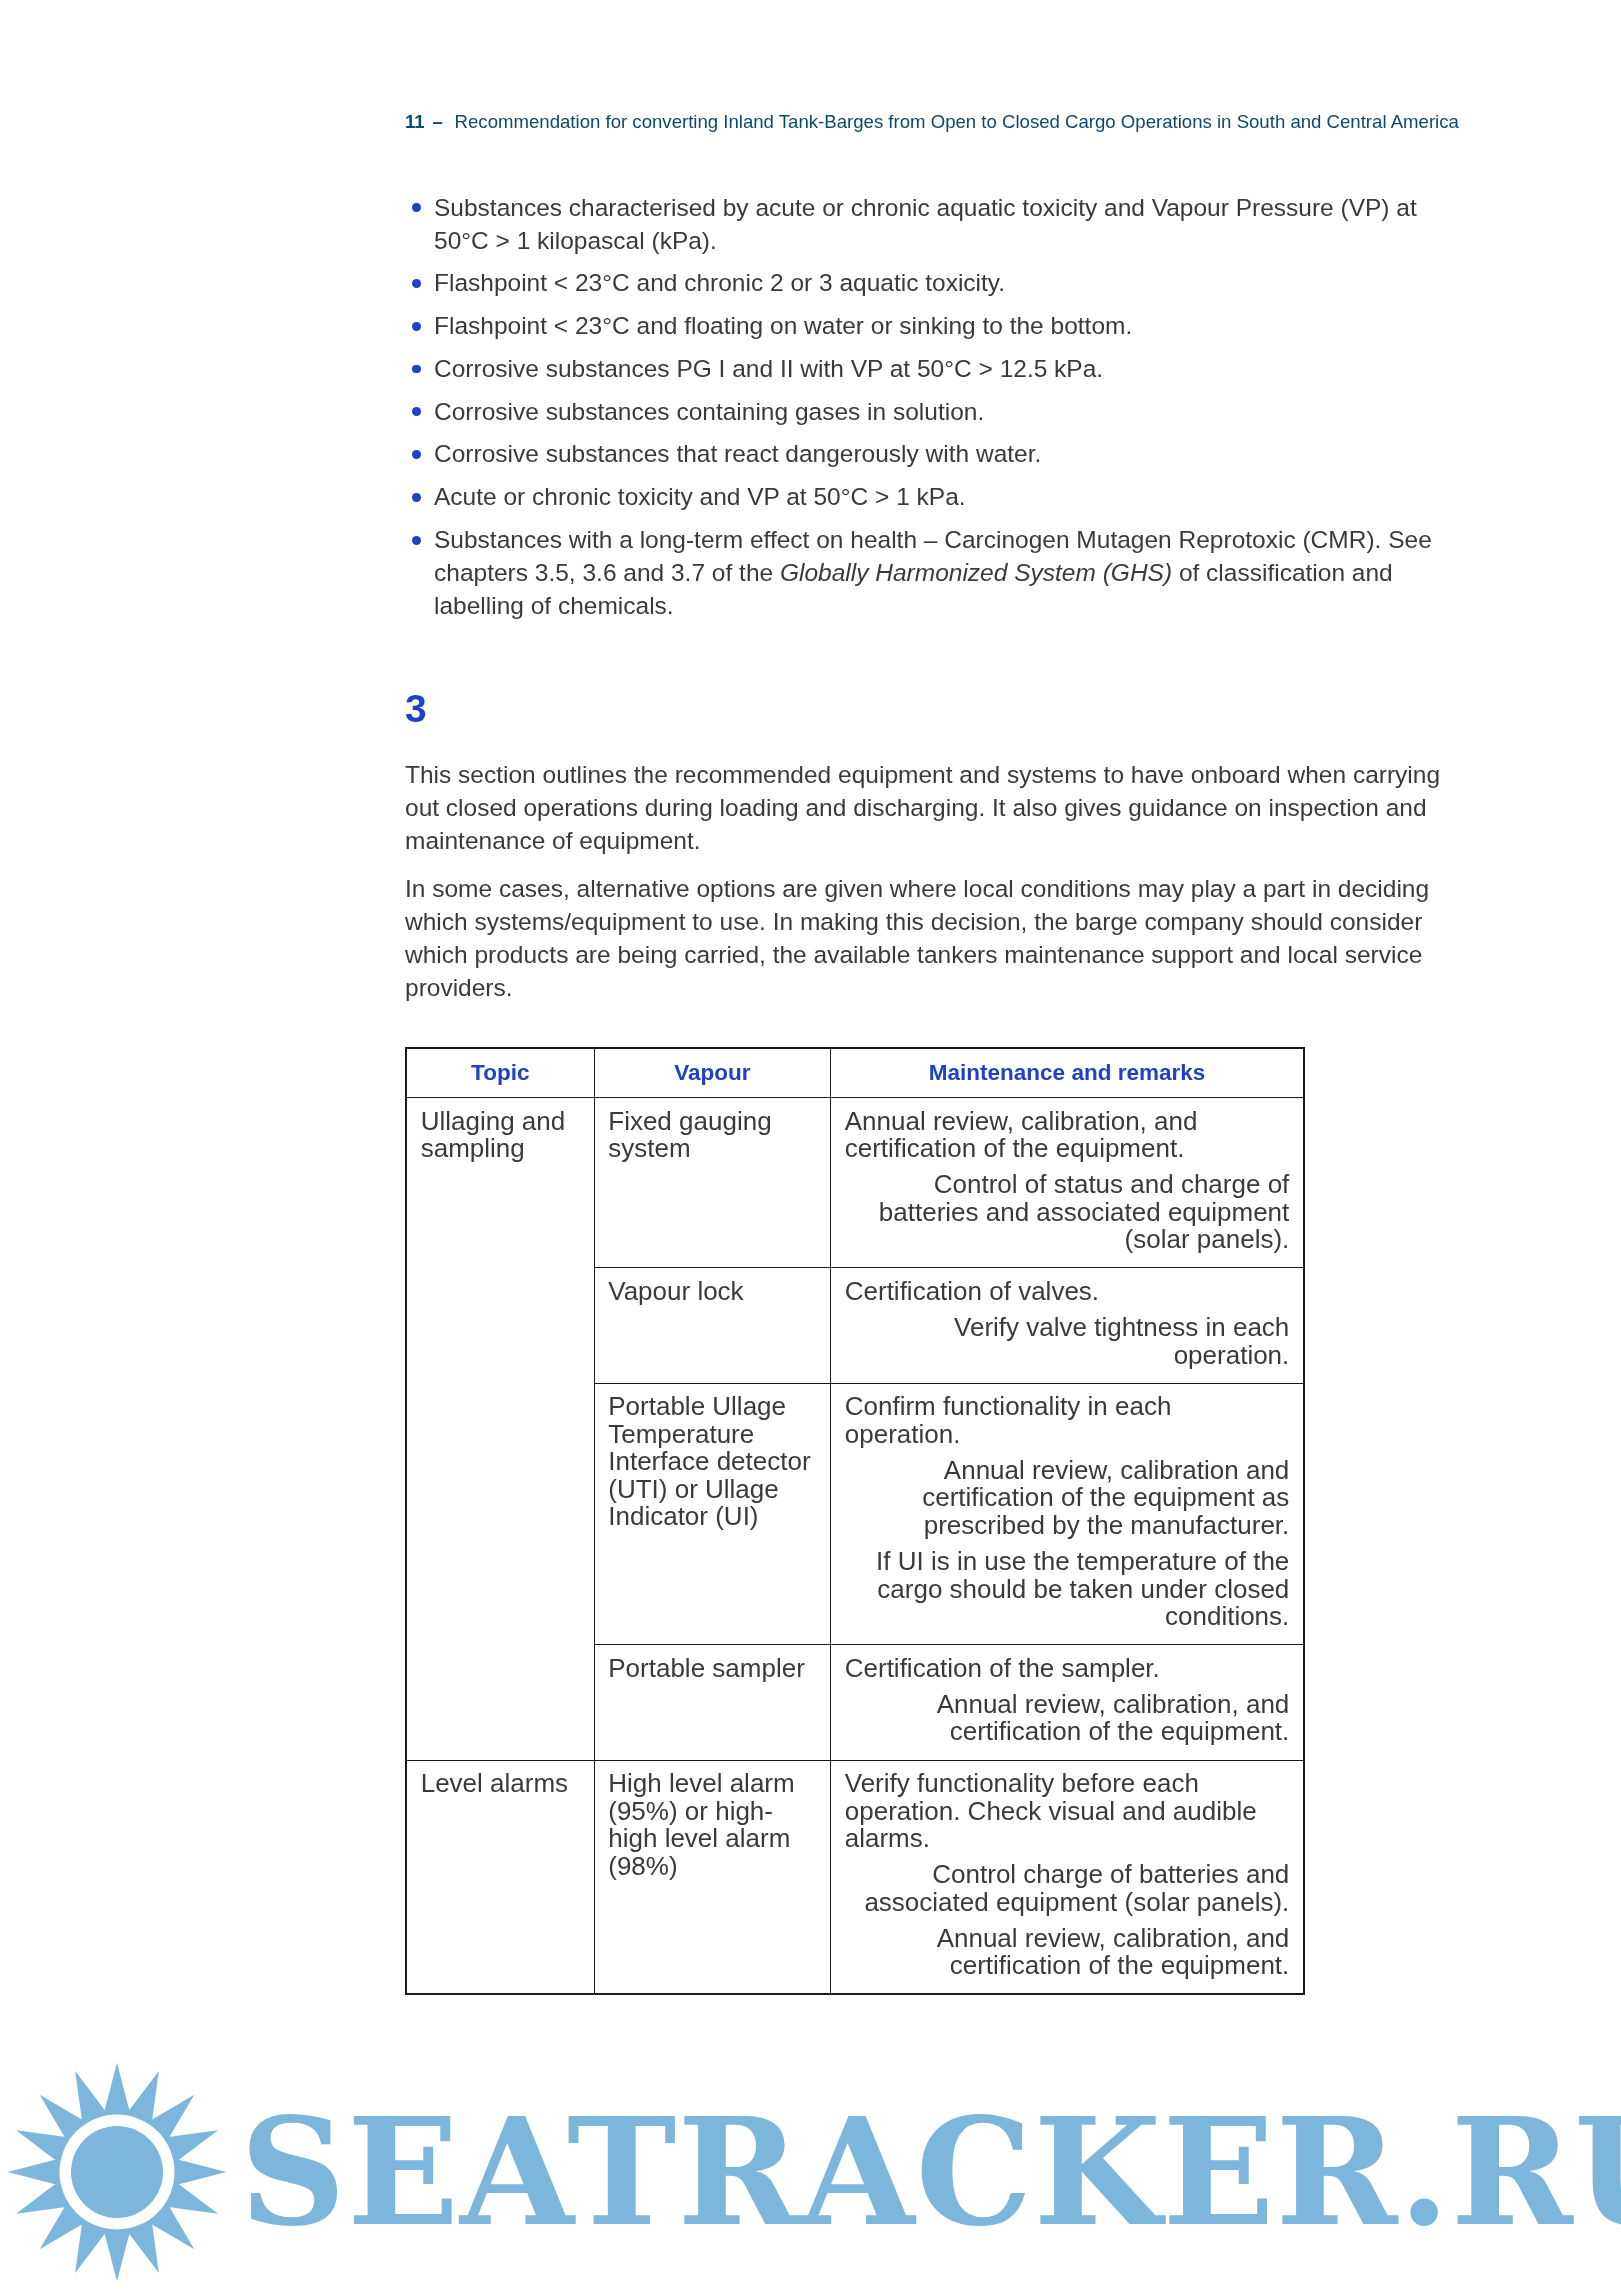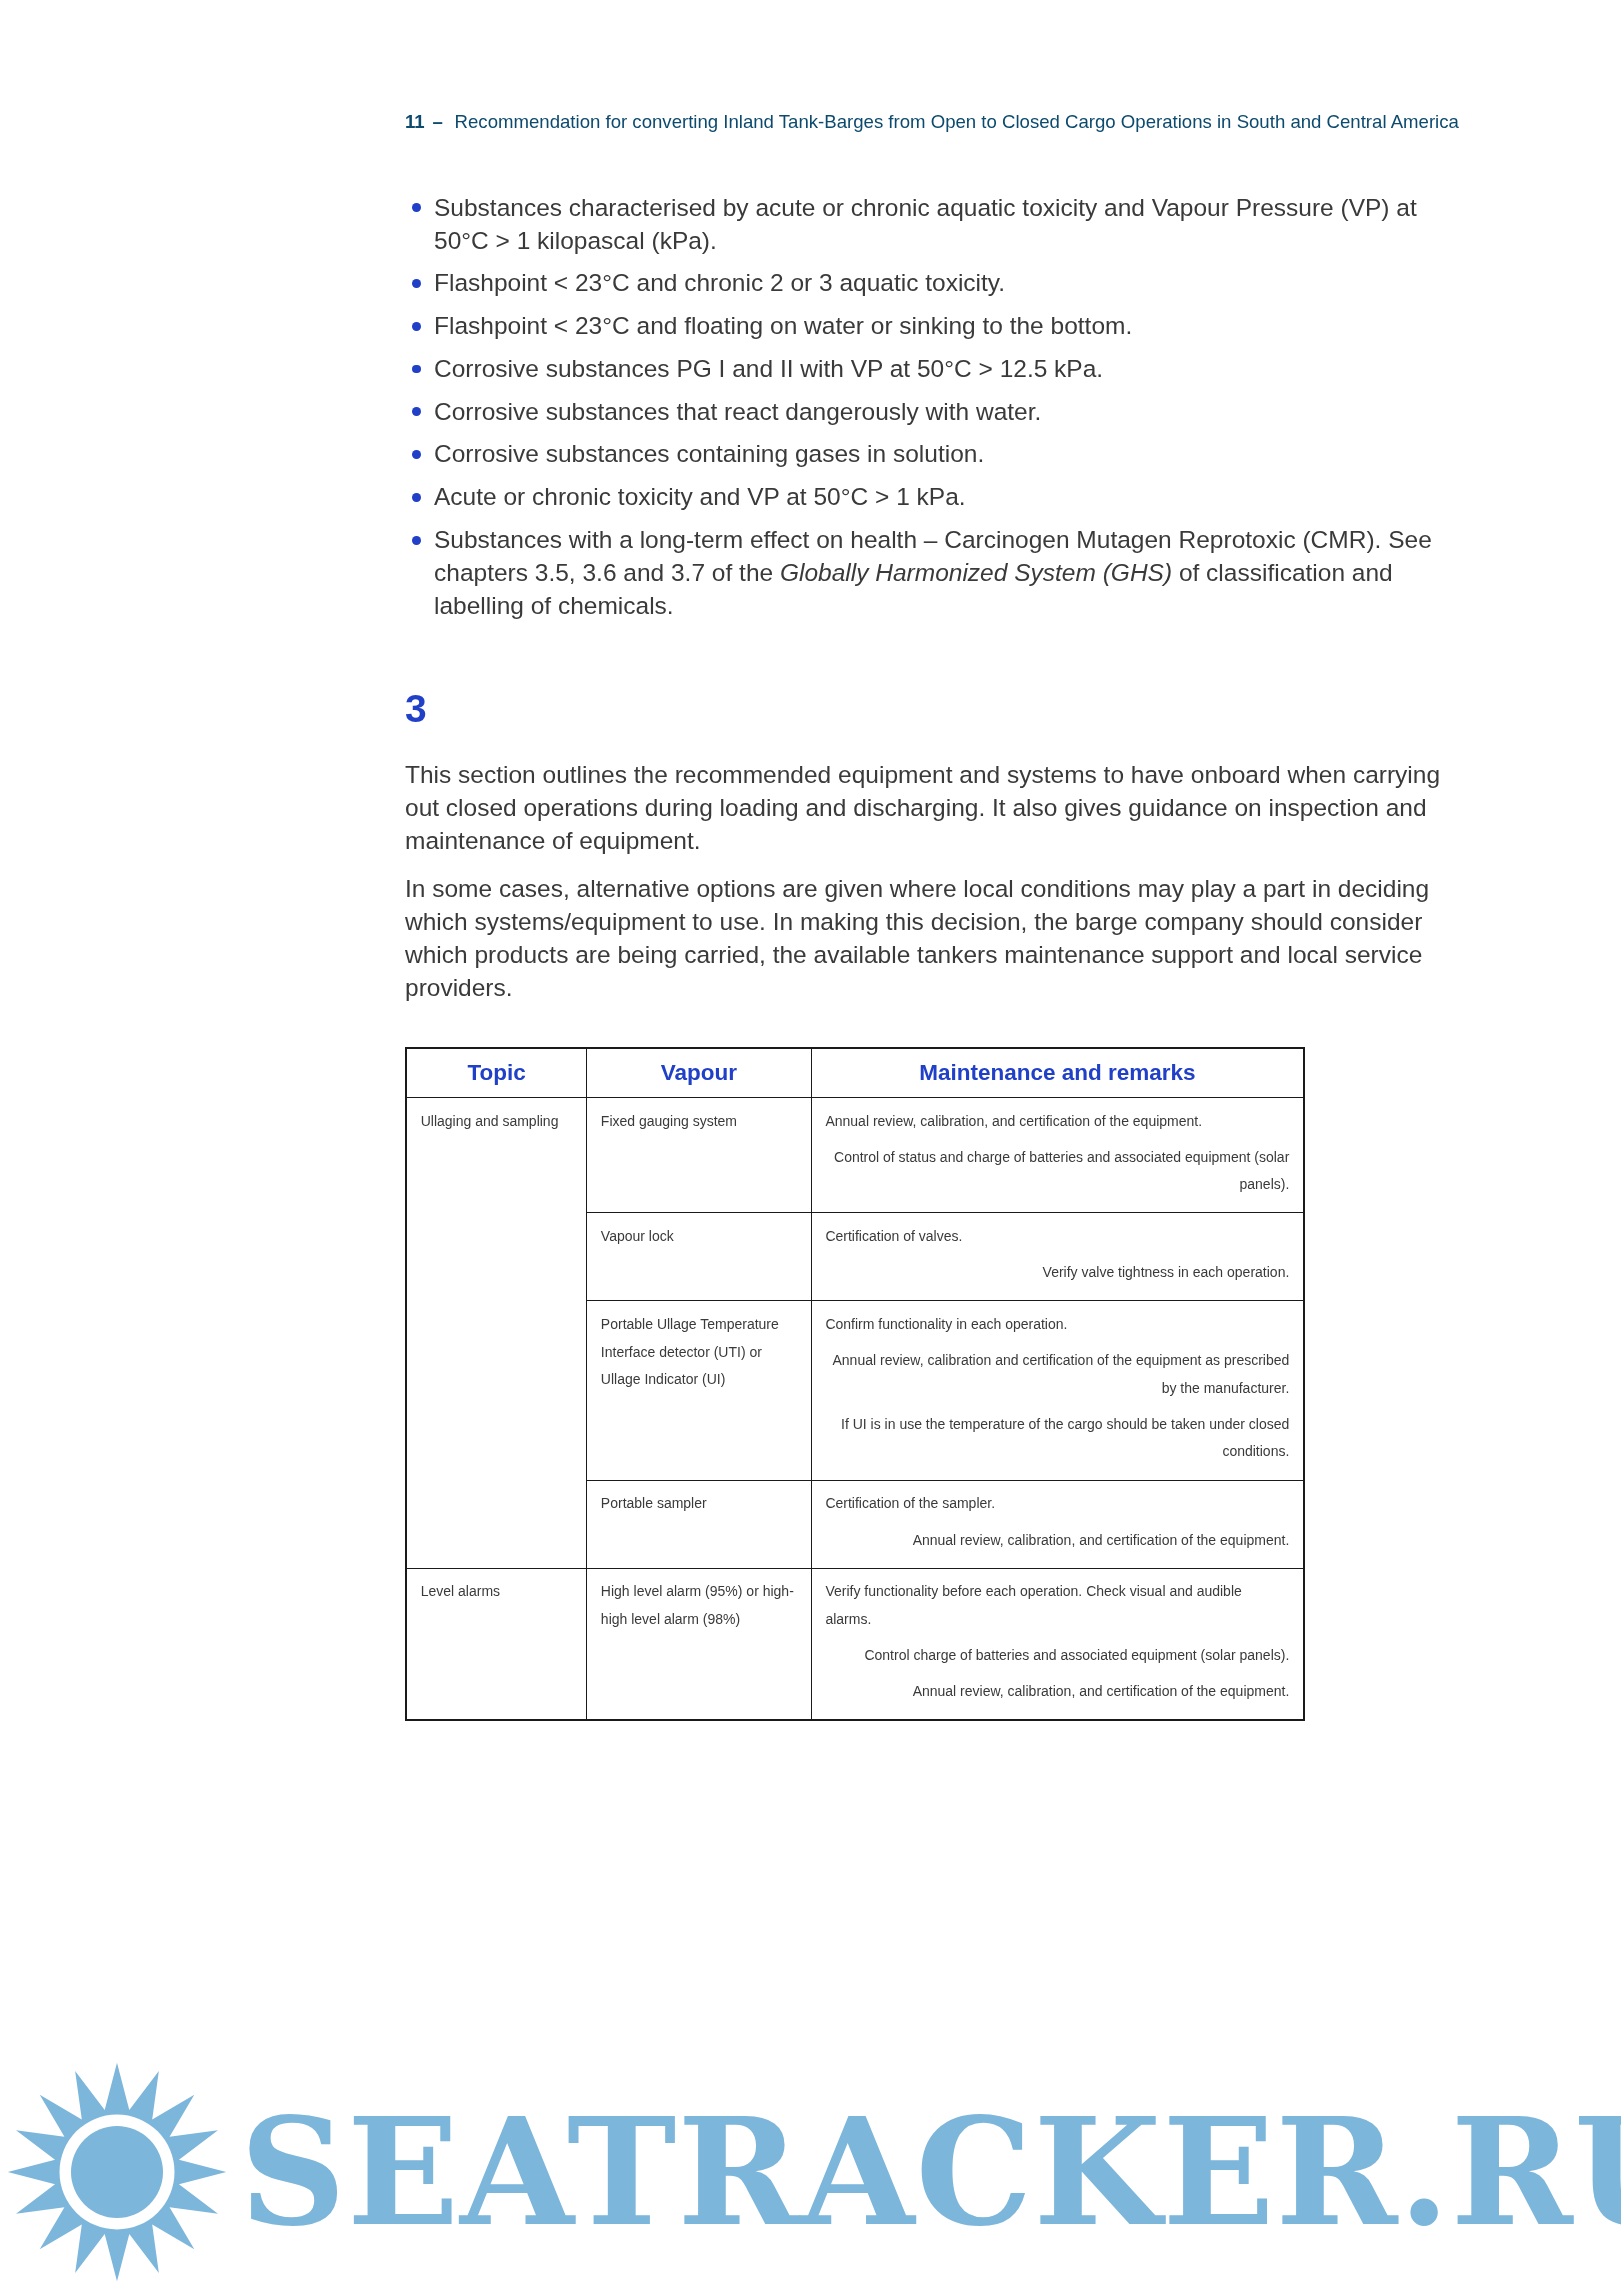--- a/index.html
+++ b/index.html
@@ -86,21 +86,21 @@
   }
   .equip-table th {
     color: var(--accent, #2140c8);
     font-size: 22.5px;
     font-weight: bold;
     text-align: center;
     vertical-align: middle;
     padding: 10.8px 7.8px;
   }
   .equip-table td {
-    font-size: 14px;
+    font-size: 26px;
     line-height: 27.4px;
     padding: 9.8px 13.7px 13.7px 13.7px;
     text-align: left;
   }
   .remarks-cell p + p { margin-top: 8.8px; text-align: right; }
   .col-topic { width: 216px; }
   .col-method { width: 268px; }
   .col-remarks { width: 618px; }
 
   .watermark {
@@ -134,22 +134,22 @@
 
     <div class="running-header">
       <span class="pg-num">11</span><span class="sep">–</span><span class="hdr-title">Recommendation for converting Inland Tank-Barges from Open to Closed Cargo Operations in South and Central America</span>
     </div>
 
     <ul class="bullet-list">
       <li>Substances characterised by acute or chronic aquatic toxicity and Vapour Pressure (VP) at 50°C &gt; 1 kilopascal (kPa).</li>
       <li>Flashpoint &lt; 23°C and chronic 2 or 3 aquatic toxicity.</li>
       <li>Flashpoint &lt; 23°C and floating on water or sinking to the bottom.</li>
       <li>Corrosive substances PG I and II with VP at 50°C &gt; 12.5 kPa.</li>
+      <li>Corrosive substances containing gases in solution.</li>
       <li>Corrosive substances that react dangerously with water.</li>
-      <li>Corrosive substances containing gases in solution.</li>
       <li>Acute or chronic toxicity and VP at 50°C &gt; 1 kPa.</li>
       <li><span>Substances with a long-term effect on health – Carcinogen Mutagen Reprotoxic (CMR). See chapters 3.5, 3.6 and 3.7 of the </span><em>Globally Harmonized System (GHS)</em><span> of classification and labelling of chemicals.</span></li>
     </ul>
 
     <div class="section-heading">
       <span class="sec-num">3</span>
     </div>
 
     <p class="body-para">This section outlines the recommended equipment and systems to have onboard when carrying out closed operations during loading and discharging. It also gives guidance on inspection and maintenance of equipment.</p>
     <p class="body-para">In some cases, alternative options are given where local conditions may play a part in deciding which systems/equipment to use. In making this decision, the barge company should consider which products are being carried, the available tankers maintenance support and local service providers.</p>

